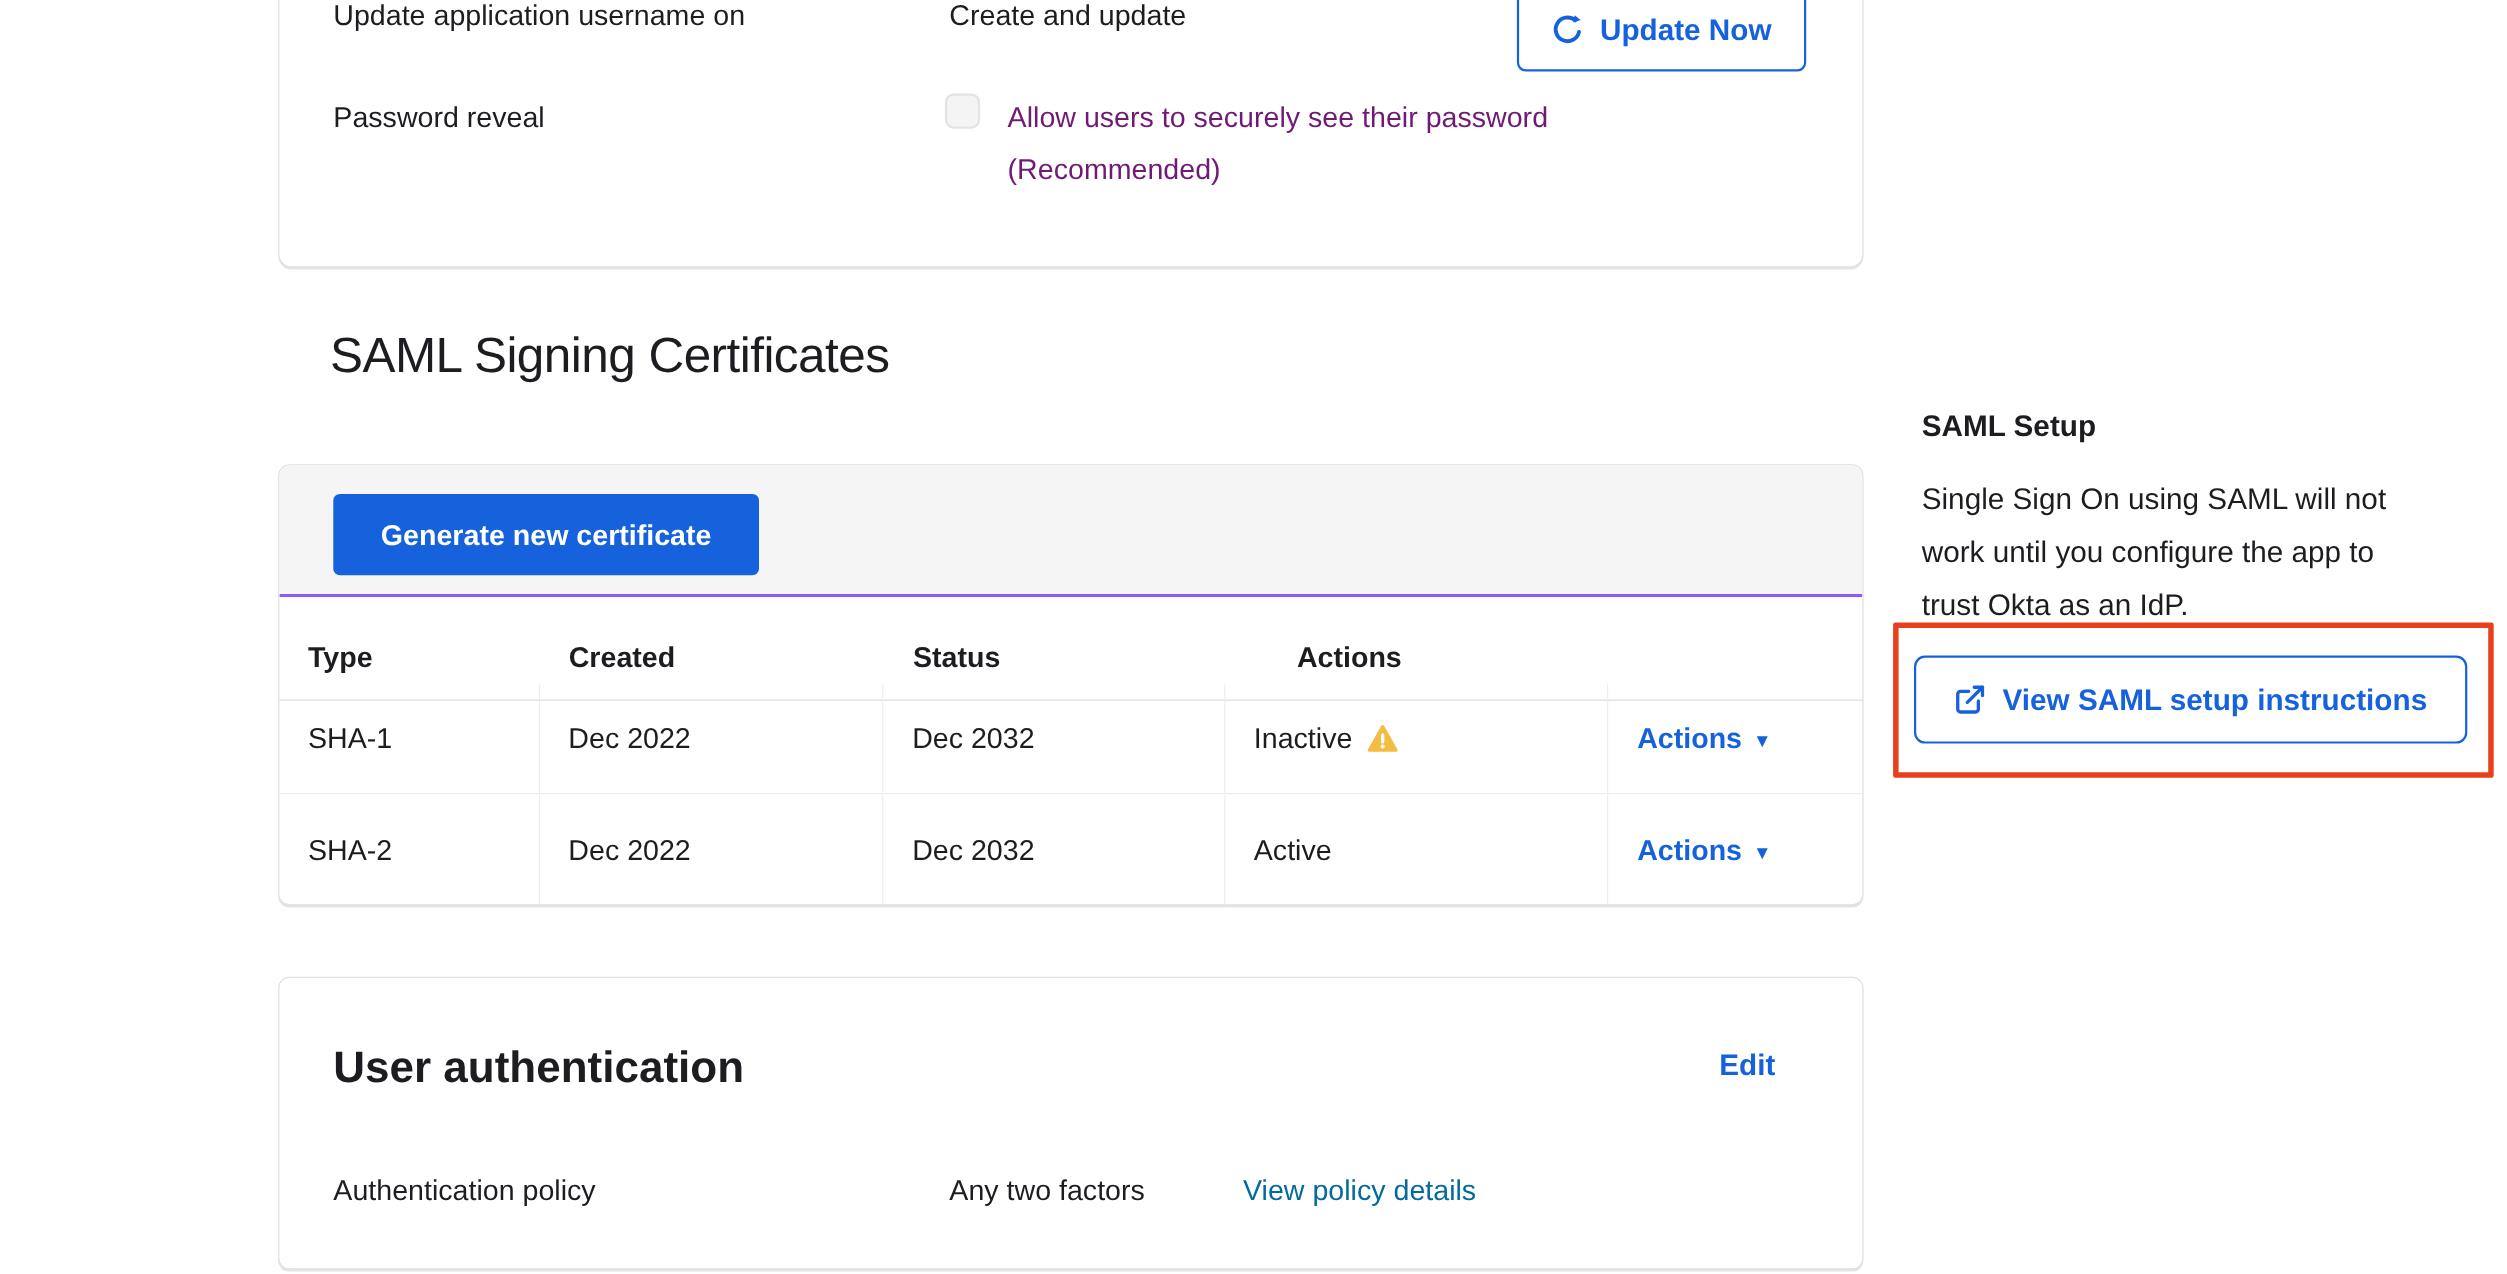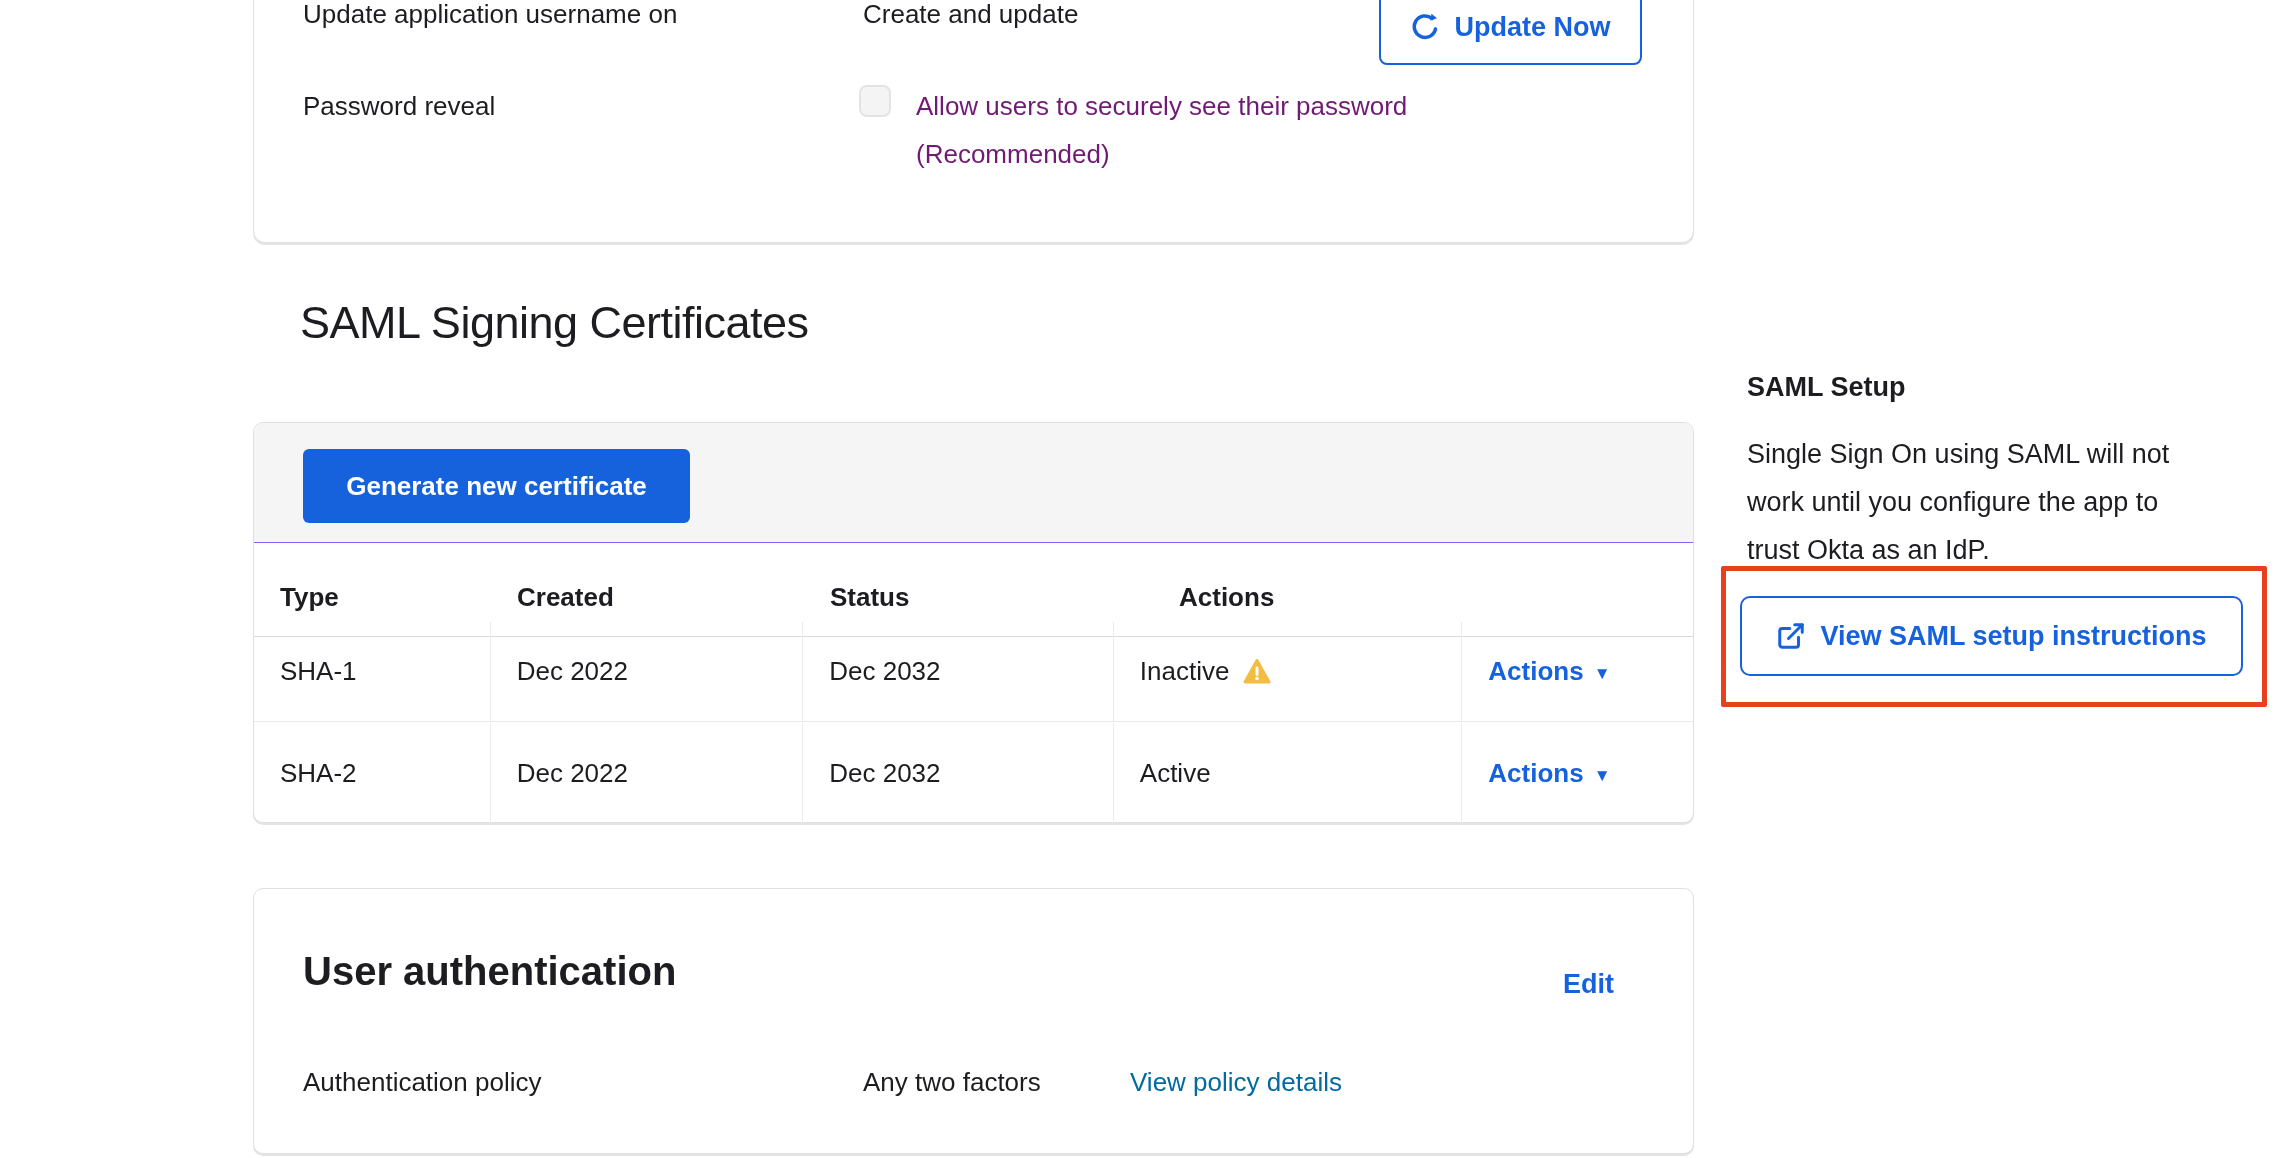--- a/index.html
+++ b/index.html
@@ -40,21 +40,21 @@
     border:2px solid #e3e3e6; border-radius:8px;
   }
 
   
   .page-h1{ font-size:45px; font-weight:400; letter-spacing:-0.5px; color:#1d1d21; }
 
   
   .cert-card{ left:253px; top:422px; width:1441px; height:401px; border-radius:10px; }
   .cert-header{
     position:absolute; left:0; top:0; width:100%; height:120px;
-    background:#f5f5f6; border-bottom:1px solid #8b5cf6;
+    background:#f5f5f6; border-bottom:3px solid #8b5cf6;
     border-radius:10px 10px 0 0;
     text-decoration:underline;
   }
   .tbl-row{ position:absolute; left:0; width:100%; display:flex; }
   .tbl-head{ top:136px; height:78px; border-bottom:1px solid #d9d9db; }
   .tbl-r1{ top:199px; height:100px; }
   .tbl-r2{ top:300px; height:100px; }
   .cell{
     display:flex; align-items:center; padding-left:26px;
     font-size:26px; color:#1d1d21;
@@ -72,21 +72,21 @@
   .annotation{
     left:1721px; top:566px; width:546px; height:141px;
     border:5px solid #e8401c; border-radius:2px; background:transparent;
     pointer-events:none;
   }
   .view-saml-btn{ left:1740px; top:596px; width:503px; height:80px; border-radius:10px; }
 
   
   .auth-card{ left:253px; top:888px; width:1441px; height:266px; border-radius:10px; }
   .auth-title{ left:49px; top:60px; font-size:40px; font-weight:700; }
-  .auth-edit{ right:79px; top:80px; font-size:27px; }
+  .auth-edit{ right:79px; top:64px; font-size:27px; }
 
   svg{ display:block; }
 </style>
 </head>
 <body>
 
 <div class="stage">
 
   <div class="card top-card">
 

